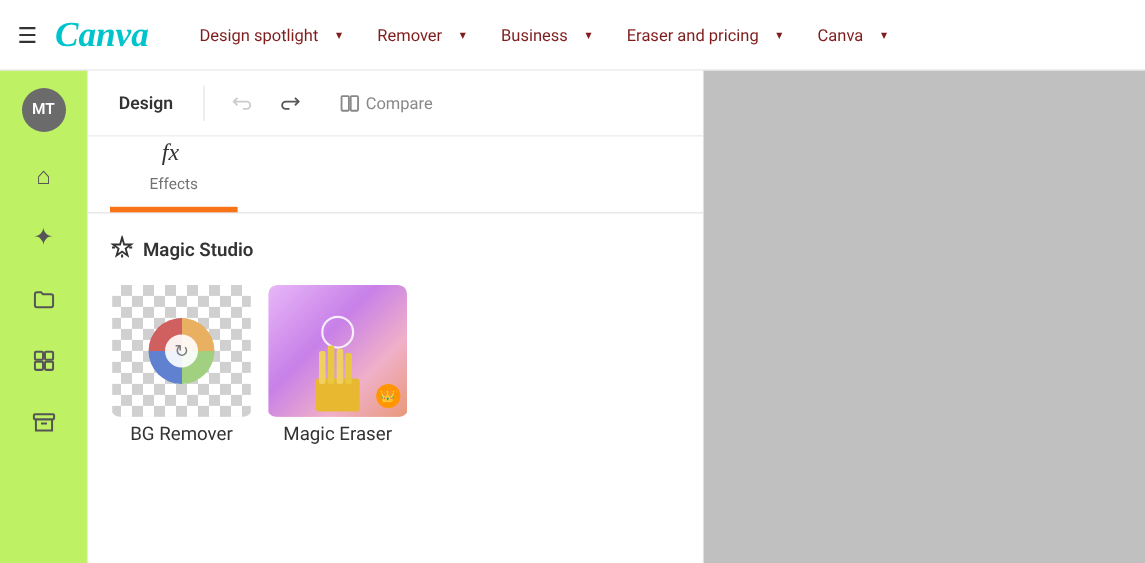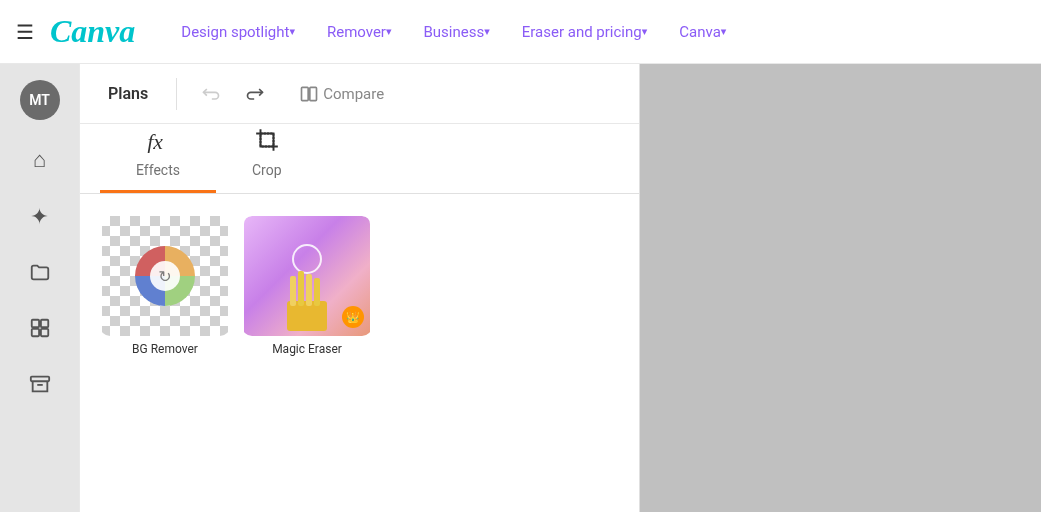--- a/index.html
+++ b/index.html
@@ -40,38 +40,38 @@
     }
     .nav-items {
       display: flex;
       align-items: center;
       gap: 4px;
       flex: 1;
     }
     .nav-item {
       padding: 8px 14px;
       font-size: 15px;
-      color: #8b5cf6;
+      color: #7f1d1d;
       cursor: pointer;
       border-radius: 6px;
       display: flex;
       align-items: center;
-      gap: 0;
+      gap: 16px;
       white-space: nowrap;
     }
     .nav-chevron { font-size: 11px; }
 
     
     .left-sidebar {
       position: absolute;
       top: 64px;
       left: 0;
       width: 80px;
       bottom: 0;
-      background: #e5e5e5;
+      background: #bef264;
       border-right: 1px solid #e8e8e8;
       display: flex;
       flex-direction: column;
       align-items: center;
       padding: 16px 0;
       gap: 8px;
       z-index: 5;
     }
     .sidebar-icon {
       width: 48px;
@@ -182,21 +182,21 @@
       display: flex;
       flex-direction: column;
       align-items: center;
       gap: 4px;
       padding: 8px 36px 12px;
       cursor: pointer;
       position: relative;
       border-bottom: 3px solid transparent;
     }
     .tab-item.active {
-      border-bottom: 3px solid #f97316;
+      border-bottom: 5px solid #f97316;
       align-items: center;
     }
     .tab-icon {
       font-size: 22px;
       color: #333;
     }
     .tab-label {
       font-size: 14px;
       color: #737373;
     }
@@ -240,21 +240,21 @@
       border: 2px solid transparent;
     }
     .card-image {
       width: 130px;
       height: 120px;
       border-radius: 10px;
       overflow: hidden;
       position: relative;
     }
     .card-label {
-      font-size: 12px;
+      font-size: 17px;
       color: #333;
       margin-top: 6px;
       text-align: center;
     }
 
     
     .bg-remover-img {
       width: 100%;
       height: 100%;
       background: 
@@ -345,21 +345,21 @@
       <path d="M9 13h6"></path>
     </svg>
   </div>
 </aside>
 
 <div class="canvas-area"></div>
 
 <div class="floating-panel">
 
   <div class="panel-topbar">
-    <div class="cancel-btn">Plans</div>
+    <div class="cancel-btn">Design</div>
     <div class="separator"></div>
     <div class="history-btn disabled">
       <svg width="20" height="20" viewBox="0 0 24 24" fill="none" stroke="#ccc" stroke-width="2">
         <path d="M3 10h14a4 4 0 010 8h-4"></path>
         <polyline points="7 6 3 10 7 14"></polyline>
       </svg>
     </div>
     <div class="history-btn">
       <svg width="20" height="20" viewBox="0 0 24 24" fill="none" stroke="#555" stroke-width="2">
         <path d="M21 10H7a4 4 0 000 8h4"></path>
@@ -377,34 +377,36 @@
 
   <div class="tabs-row">
     <div class="tab-item active">
       <span class="tab-icon">
         <svg width="26" height="26" viewBox="0 0 24 24" fill="none" stroke="#333" stroke-width="1.8">
           <text x="2" y="20" font-size="20" font-style="italic" font-family="Georgia" fill="#333" stroke="none">fx</text>
         </svg>
       </span>
       <span class="tab-label">Effects</span>
     </div>
-    <div class="tab-item">
-      <span class="tab-icon">
-        <svg width="26" height="26" viewBox="0 0 24 24" fill="none" stroke="#333" stroke-width="1.8">
-          <polyline points="6 2 6 18 22 18"></polyline>
-          <polyline points="2 6 18 6 18 22"></polyline>
-          <rect x="6" y="6" width="12" height="12" stroke-dasharray="2 1" fill="none"></rect>
+  </div>
+
+  <div class="panel-content">
+
+    <div class="magic-studio-header">
+      <span class="magic-star-icon" style="color:#333">
+        <svg width="22" height="22" viewBox="0 0 24 24" fill="none" stroke="#333" stroke-width="1.8">
+          <path d="M12 2l2 7h7l-5.5 4 2 7L12 16l-5.5 4 2-7L3 9h7z"></path>
+          <line x1="12" y1="2" x2="12" y2="5" stroke="#333" stroke-width="2"></line>
+          <line x1="22" y1="12" x2="19" y2="12" stroke="#333" stroke-width="2"></line>
+          <line x1="2" y1="12" x2="5" y2="12" stroke="#333" stroke-width="2"></line>
+          <line x1="12" y1="22" x2="12" y2="19" stroke="#333" stroke-width="2"></line>
         </svg>
       </span>
-      <span class="tab-label">Crop</span>
-    </div>
-  </div>
-
-  <div class="panel-content">
-
+      <span class="magic-studio-title">Magic Studio</span>
+    </div>
 
     <div class="cards-grid">
 
       <div class="effect-card">
         <div class="card-image">
           <div class="bg-remover-img">
             <div class="bg-remover-circle">
               <div class="bg-remover-inner">
                 <span class="loading-icon">↻</span>
               </div>

